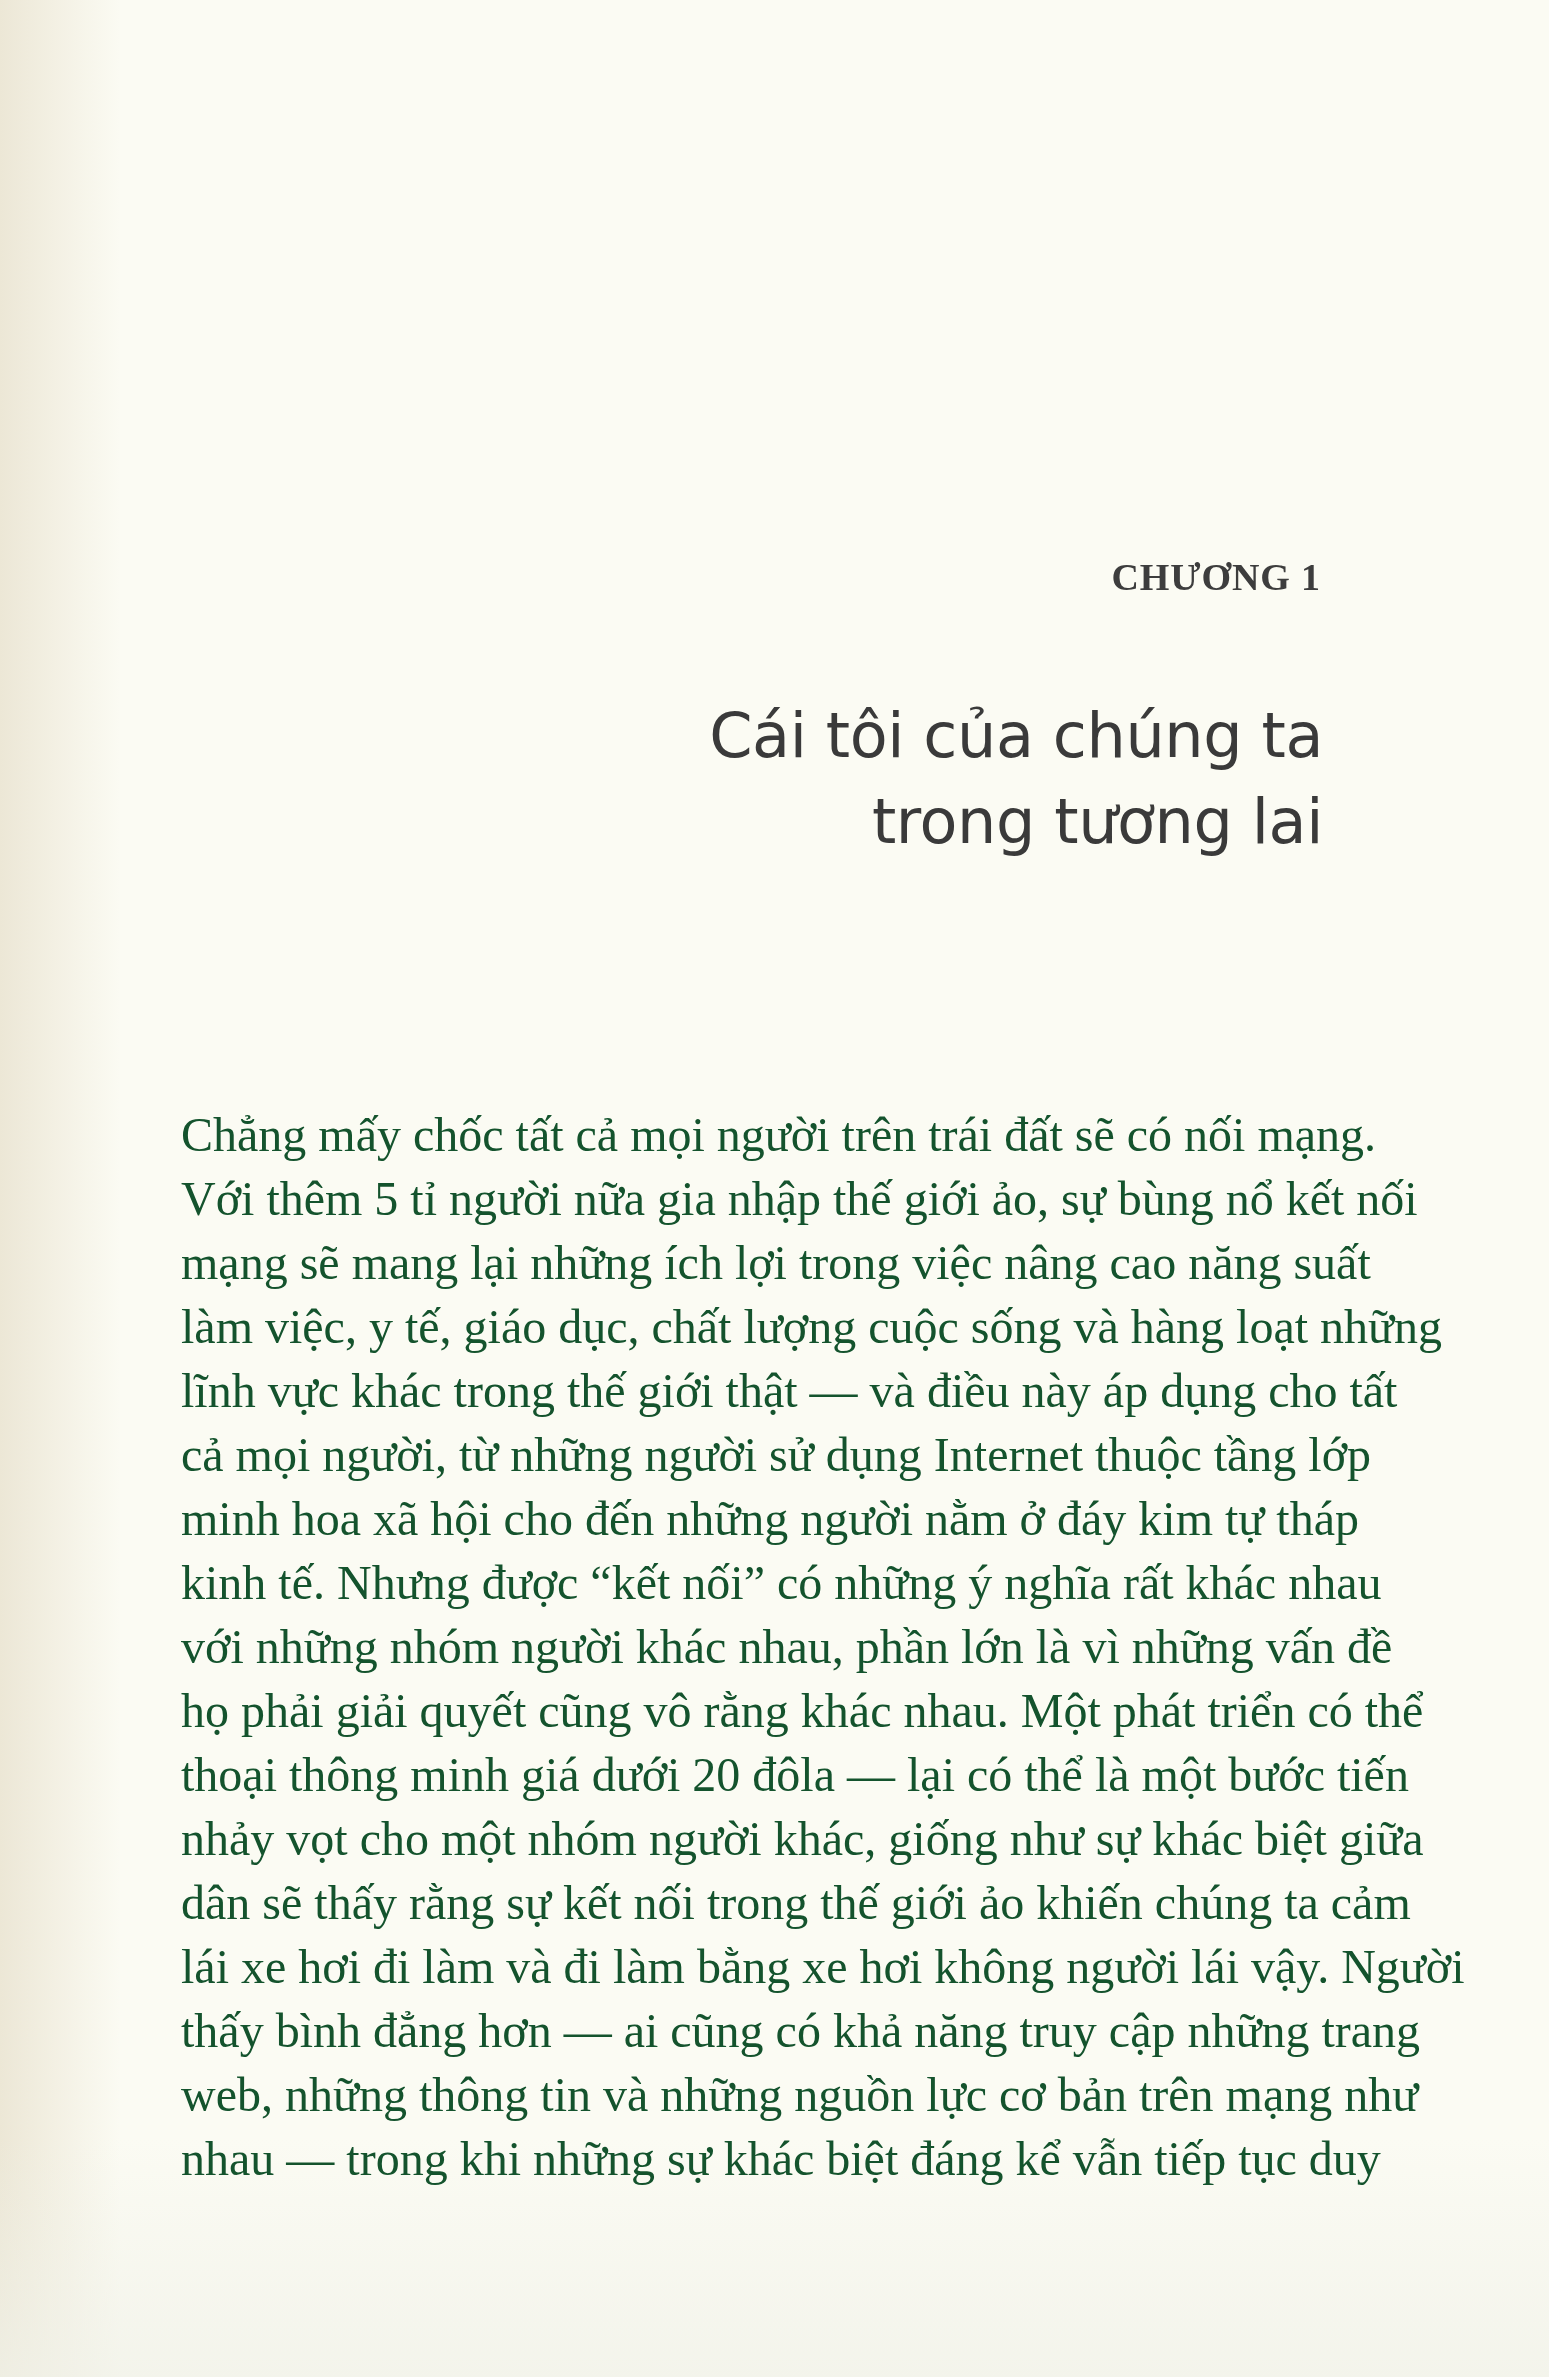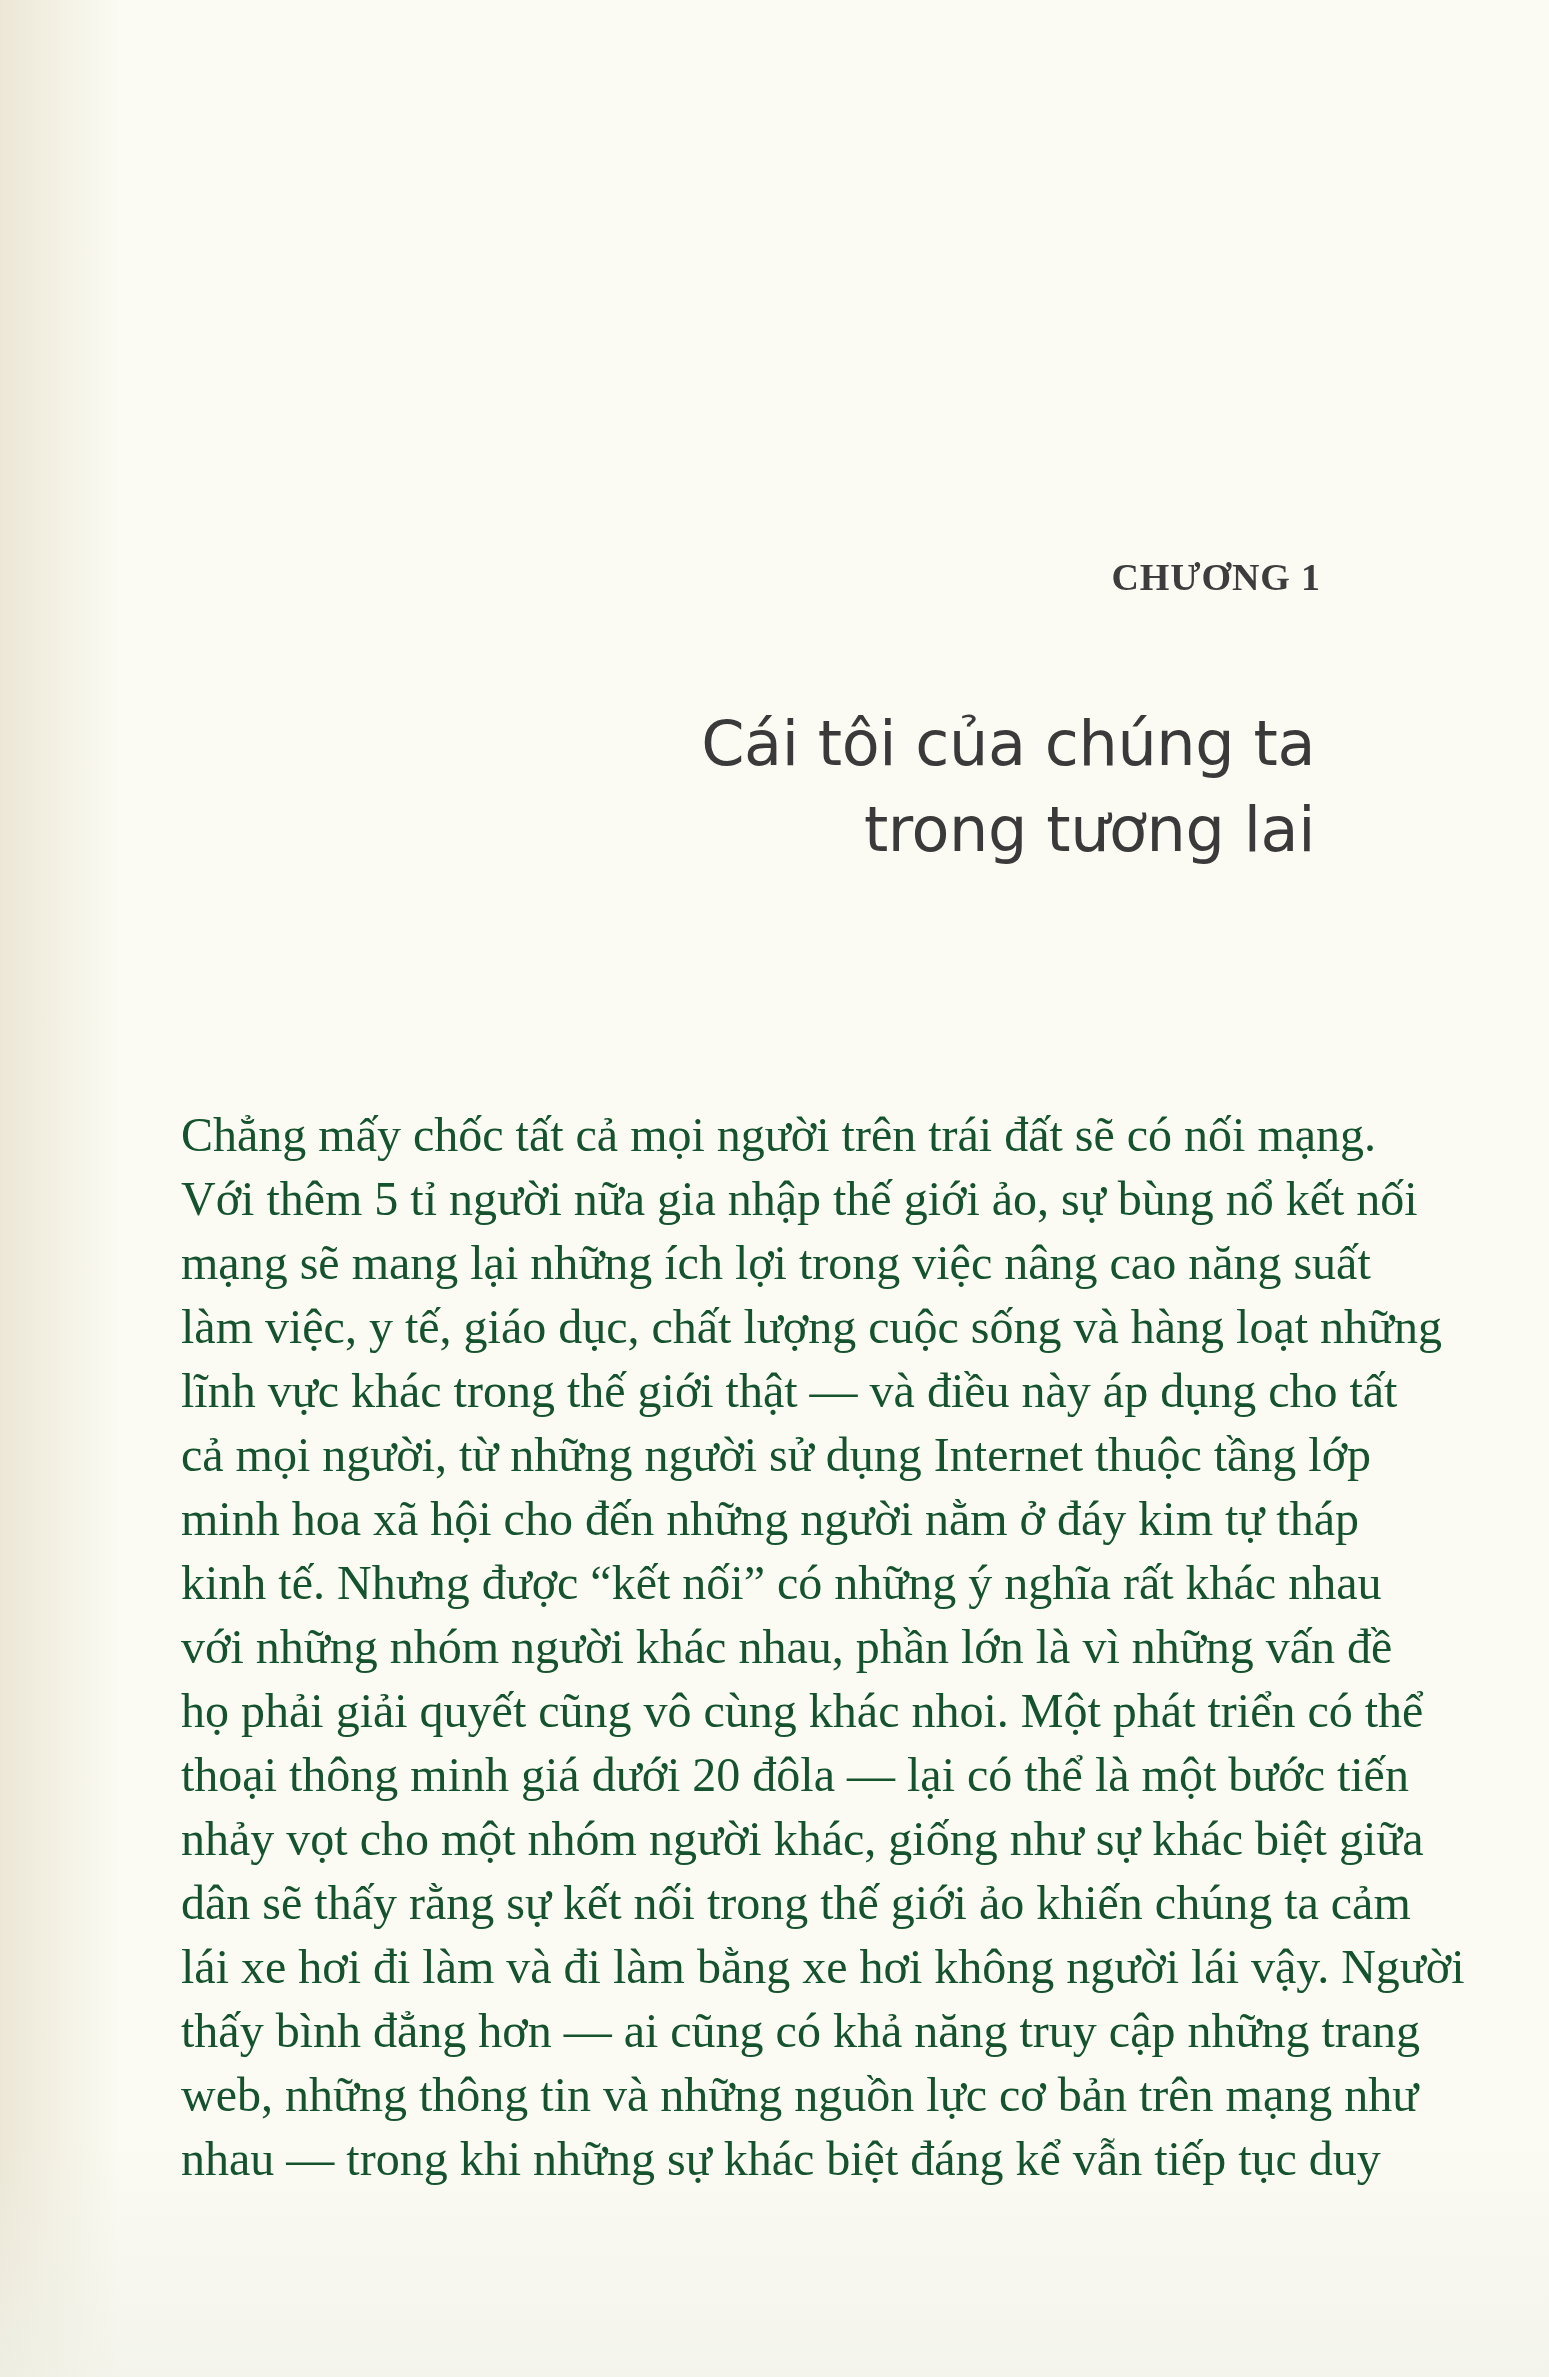--- a/index.html
+++ b/index.html
@@ -72,36 +72,36 @@
   }
 </style>
 </head>
 <body>
 
 <div class="page-shade"></div>
 <div class="page-shade-bottom"></div>
 
 <div class="chapter-label">CHƯƠNG 1</div>
 
-<h1 class="chapter-title" style="margin:8px;">
+<h1 class="chapter-title" style="margin:0;">
   <span>Cái tôi của chúng ta</span>
   <span>trong tương lai</span>
 </h1>
 
 <div class="body-text">
   <span class="body-line">Chẳng mấy chốc tất cả mọi người trên trái đất sẽ có nối mạng.</span>
   <span class="body-line">Với thêm 5 tỉ người nữa gia nhập thế giới ảo, sự bùng nổ kết nối</span>
   <span class="body-line">mạng sẽ mang lại những ích lợi trong việc nâng cao năng suất</span>
   <span class="body-line">làm việc, y tế, giáo dục, chất lượng cuộc sống và hàng loạt những</span>
   <span class="body-line">lĩnh vực khác trong thế giới thật — và điều này áp dụng cho tất</span>
   <span class="body-line">cả mọi người, từ những người sử dụng Internet thuộc tầng lớp</span>
   <span class="body-line">minh hoa xã hội cho đến những người nằm ở đáy kim tự tháp</span>
   <span class="body-line">kinh tế. Nhưng được “kết nối” có những ý nghĩa rất khác nhau</span>
   <span class="body-line">với những nhóm người khác nhau, phần lớn là vì những vấn đề</span>
-  <span class="body-line">họ phải giải quyết cũng vô cùng khác nhoi. Một phát triển có thể</span>
+  <span class="body-line">họ phải giải quyết cũng vô rằng khác nhau. Một phát triển có thể</span>
   <span class="body-line">thoại thông minh giá dưới 20 đôla — lại có thể là một bước tiến</span>
   <span class="body-line">nhảy vọt cho một nhóm người khác, giống như sự khác biệt giữa</span>
   <span class="body-line">dân sẽ thấy rằng sự kết nối trong thế giới ảo khiến chúng ta cảm</span>
   <span class="body-line">lái xe hơi đi làm và đi làm bằng xe hơi không người lái vậy. Người</span>
   <span class="body-line">thấy bình đẳng hơn — ai cũng có khả năng truy cập những trang</span>
   <span class="body-line">web, những thông tin và những nguồn lực cơ bản trên mạng như</span>
   <span class="body-line">nhau — trong khi những sự khác biệt đáng kể vẫn tiếp tục duy</span>
 </div>
 
 

